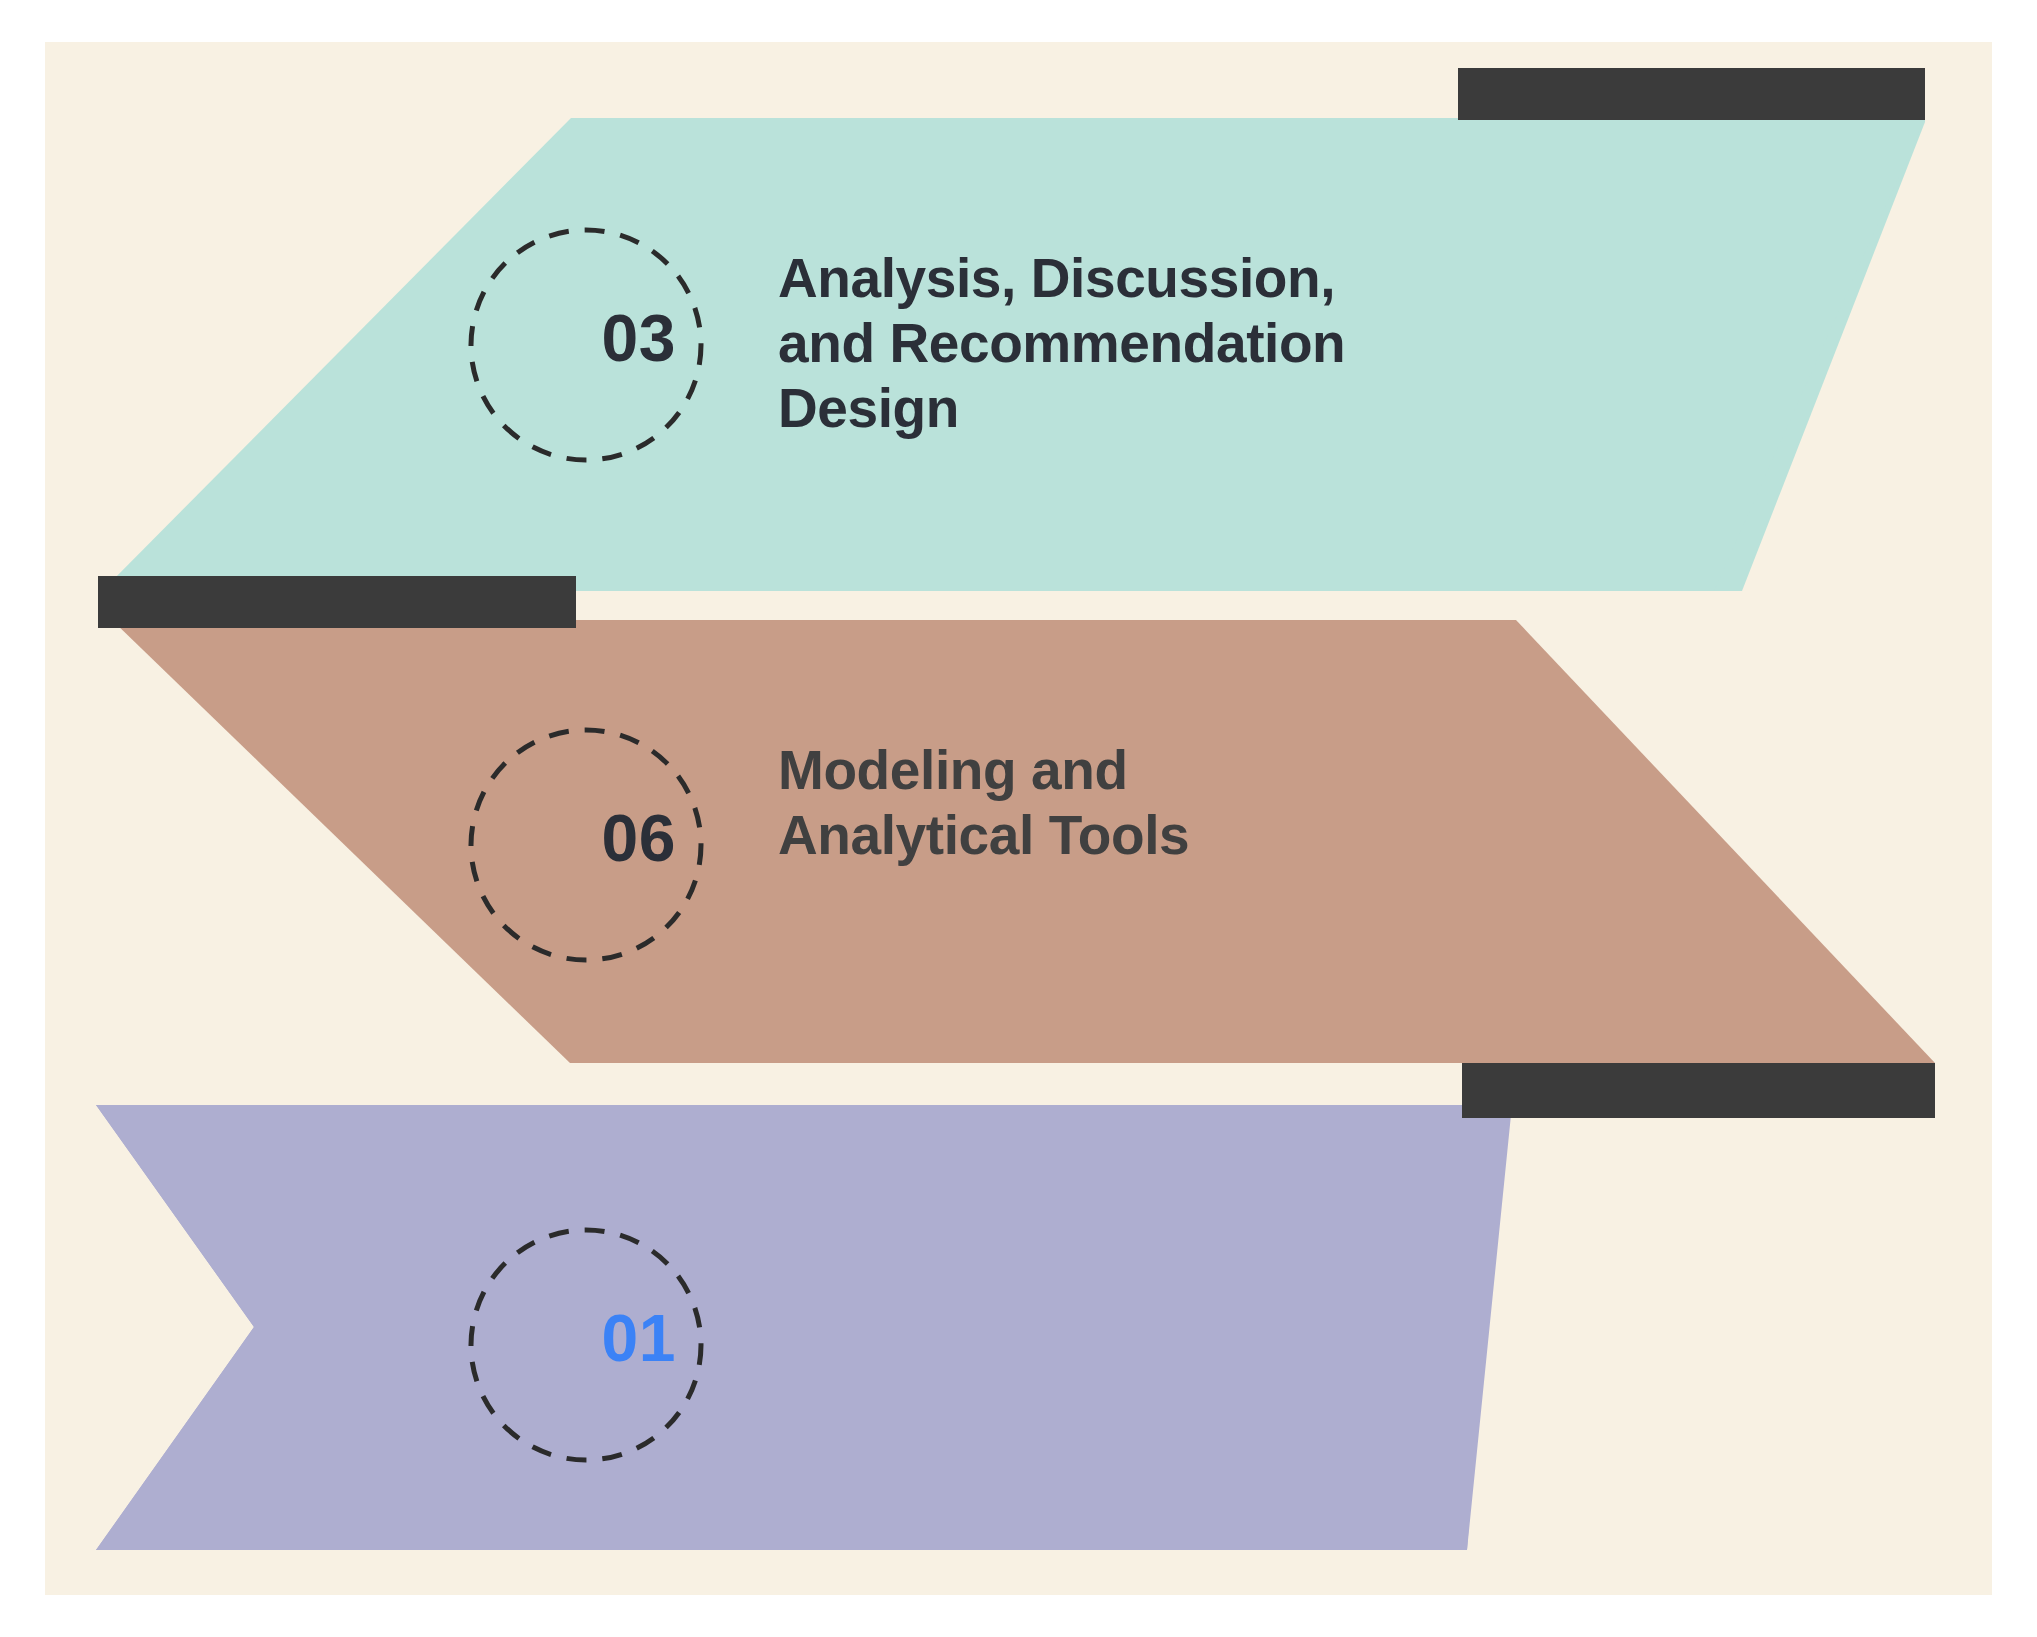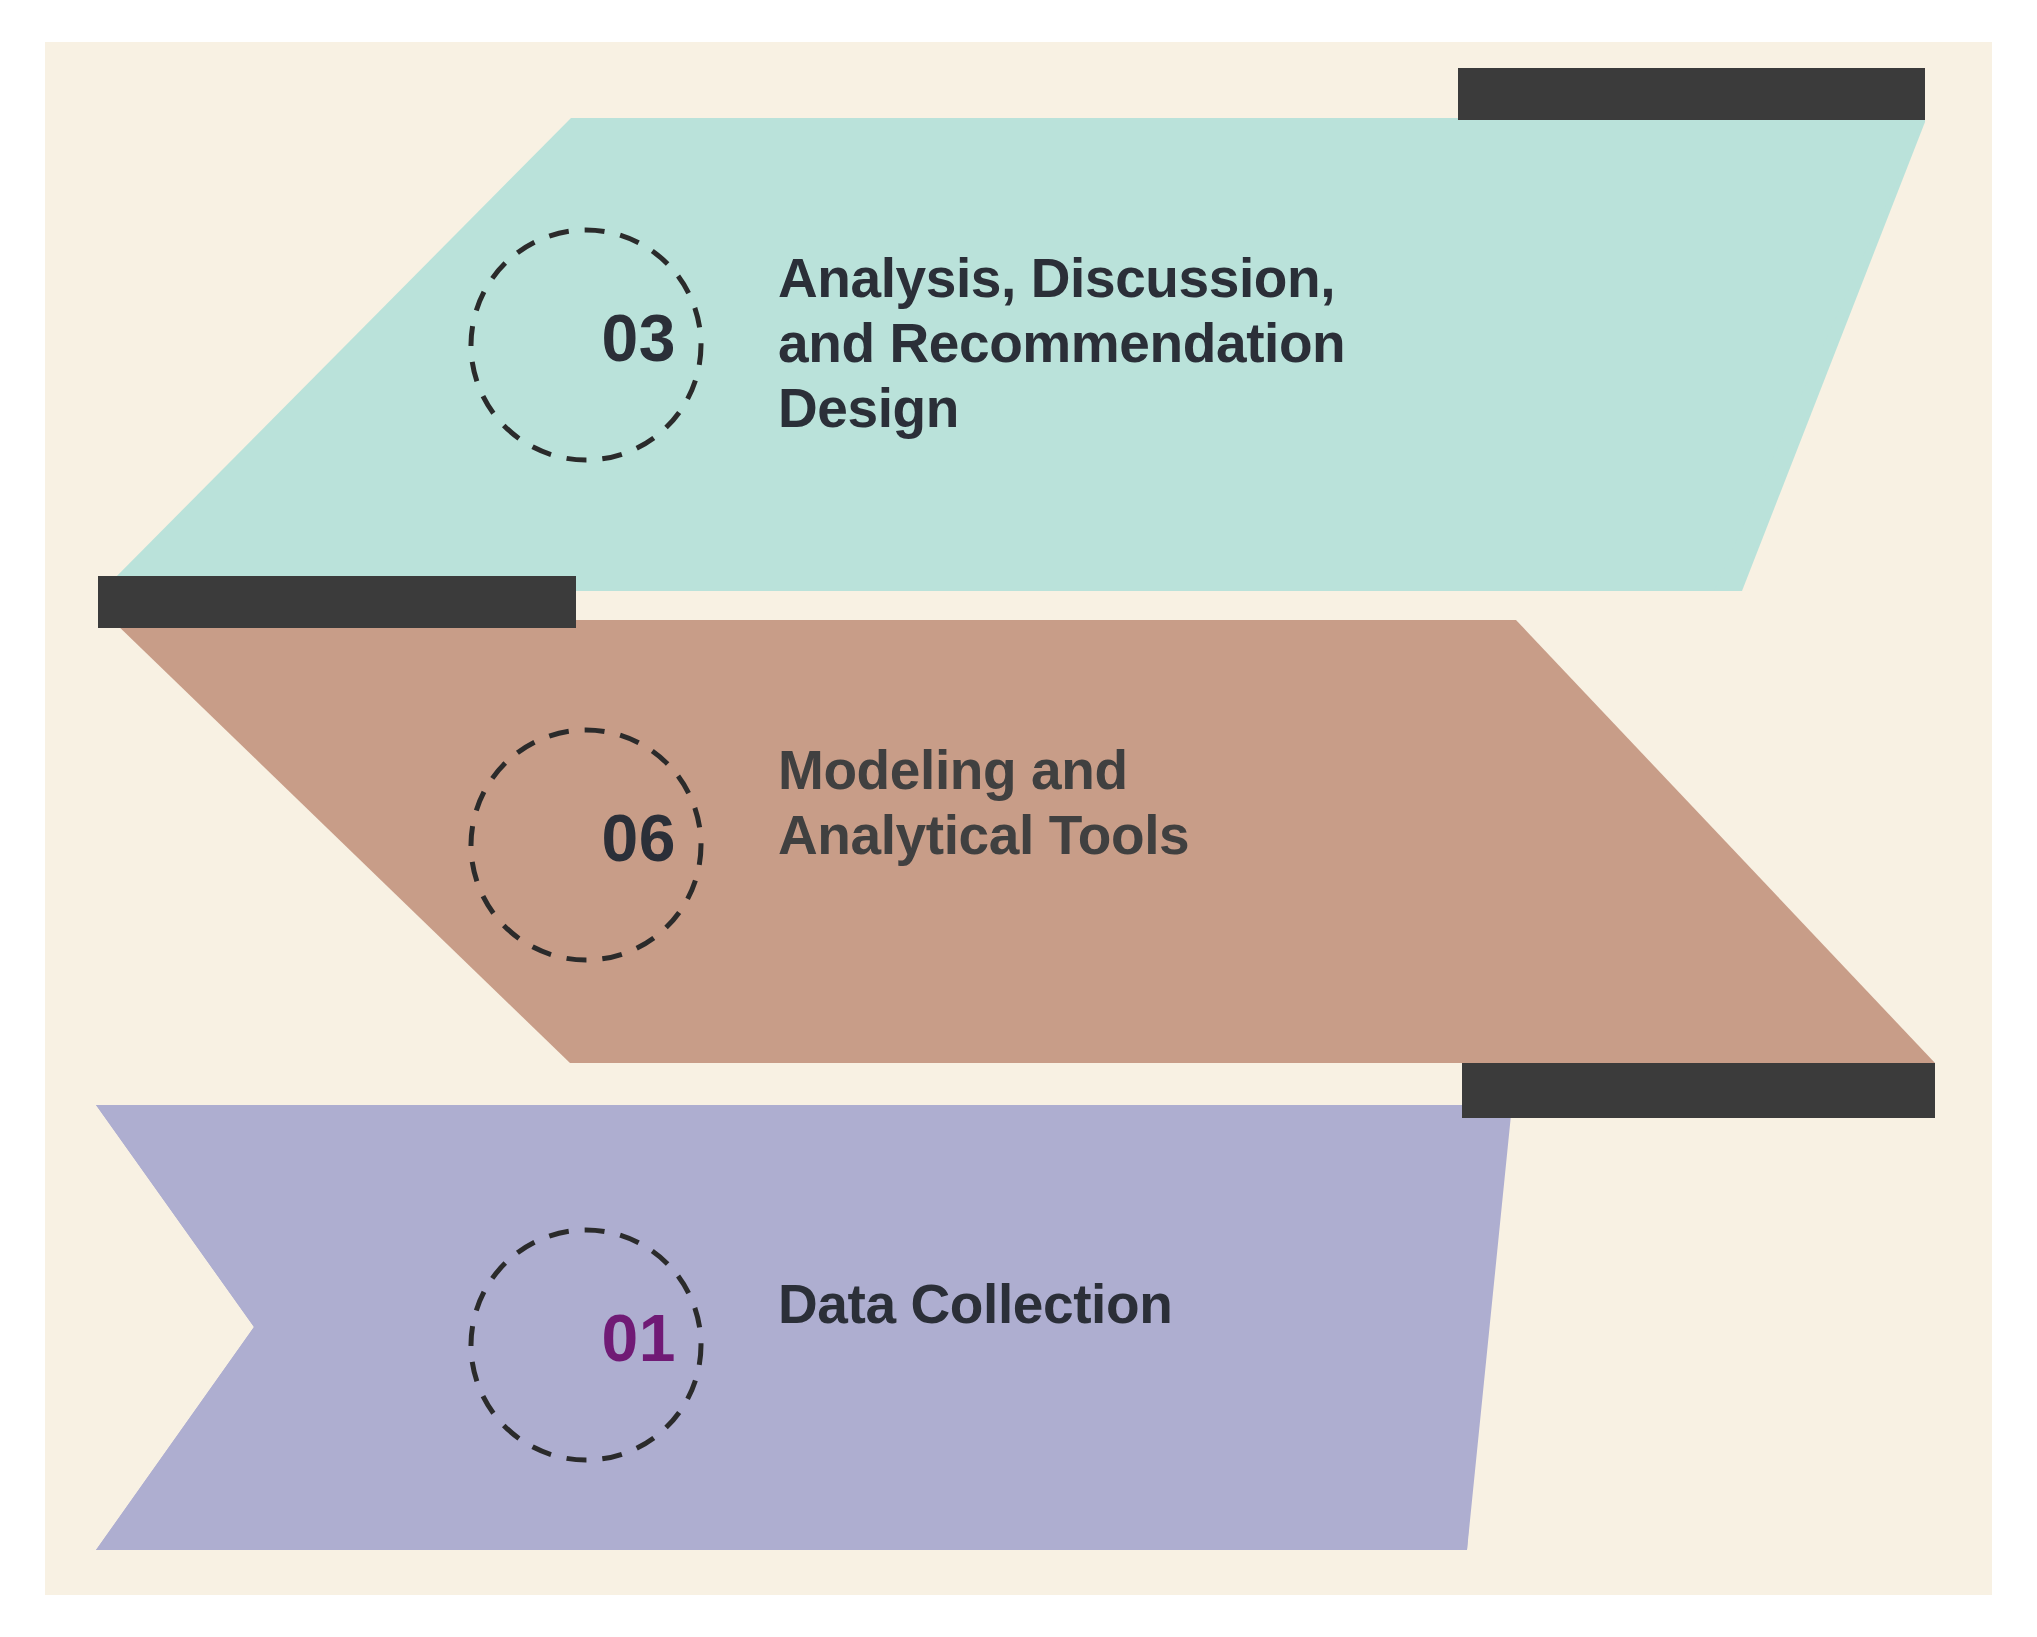--- a/index.html
+++ b/index.html
@@ -98,16 +98,15 @@
 
   <div class="step-num" id="step3-num" style="color: rgb(43, 47, 56);">03</div>
   <div class="step-text" id="step3-text" style="color: rgb(43, 47, 56); margin-top: 8px;">Analysis, Discussion,
 and Recommendation
 Design</div>
 
   <div class="step-num" id="step2-num" style="color: rgb(43, 47, 56);">06</div>
   <div class="step-text" id="step2-text" style="color: #404040;">Modeling and
 Analytical Tools</div>
 
-  <div class="step-num" id="step1-num" style="color: #701a75;">01</div>
-  <div class="step-text" id="step1-text" style="color: rgb(43, 47, 56);">Data Collection</div>
+  <div class="step-num" id="step1-num" style="color: #3b82f6;">01</div>
 
 </div>
 
 </body></html>

